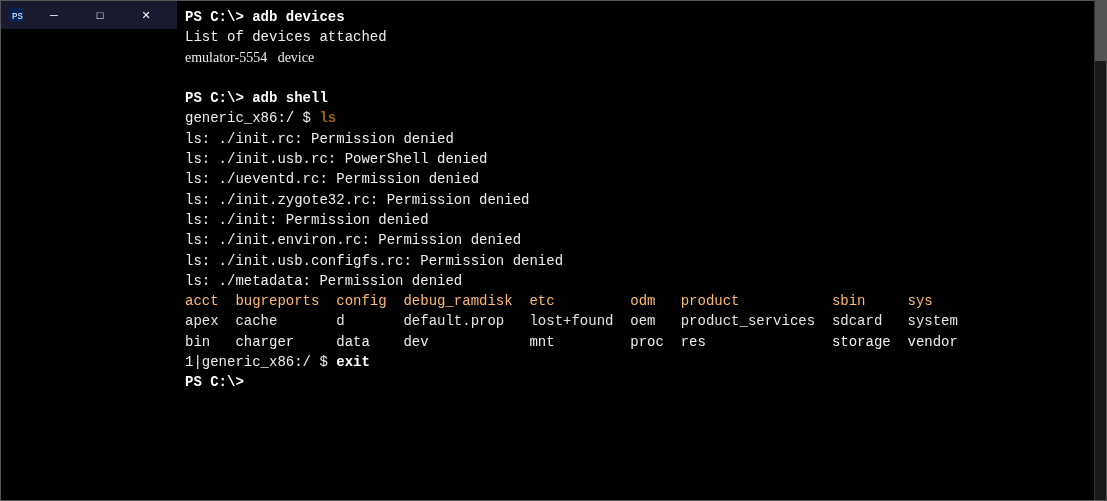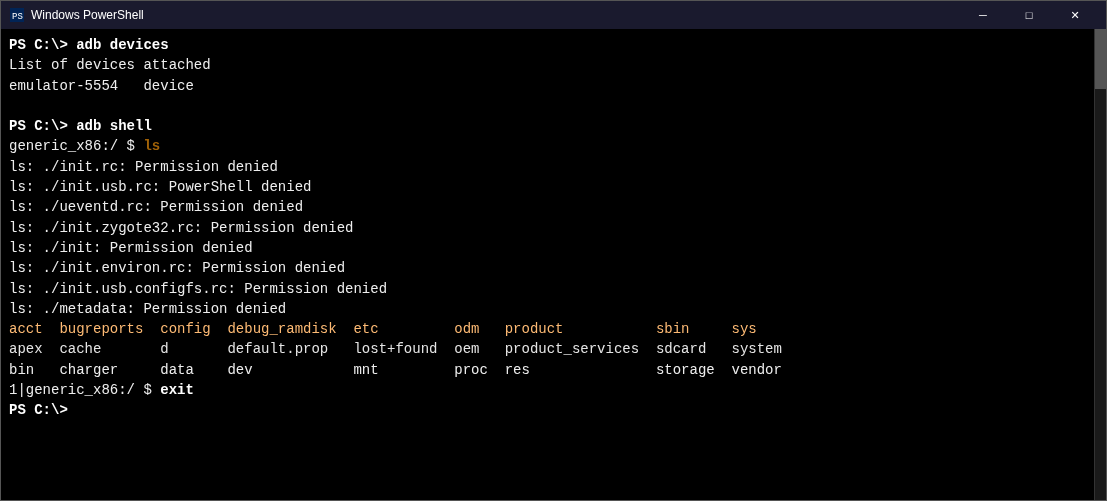--- a/index.html
+++ b/index.html
@@ -10,21 +10,21 @@
       background: #000;
       font-family: 'Courier New', Courier, monospace;
       font-size: 14px;
       overflow: hidden;
     }
 
     .window {
       width: 1107px;
       height: 501px;
       display: flex;
-      flex-direction: column;
+      flex-direction: row;
       border: 1px solid #555;
     }
 
     .titlebar {
       background: #1a1a2e;
       height: 28px;
       display: flex;
       align-items: center;
       padding: 0 8px;
       flex-shrink: 0;
@@ -109,31 +109,30 @@
 <body>
 
 <div class="window">
   <div class="titlebar">
     <div class="titlebar-icon">
       <svg viewBox="0 0 14 14" fill="none">
         <rect width="14" height="14" fill="#012456"></rect>
         <text x="2" y="11" font-size="9" fill="white" font-family="Courier New">PS</text>
       </svg>
     </div>
-    <span class="titlebar-title">Windows PowerShell</span>
     <div class="titlebar-controls">
       <button class="titlebar-btn">─</button>
       <button class="titlebar-btn">□</button>
       <button class="titlebar-btn close">✕</button>
     </div>
   </div>
   <div class="content-area">
     <div class="terminal" id="terminal-content"><span style="color:#fff;font-weight:bold;">PS C:\&gt;</span><span style="color:#fff;font-weight:bold;"> adb devices</span>
 <span style="color:#eee;">List of devices attached</span>
-<span style="color:#eee;">emulator-5554   device</span>
+<span style="color:#eee;font-family:Liberation Serif, serif;">emulator-5554   device</span>
 
 <span style="color:#fff;font-weight:bold;">PS C:\&gt;</span><span style="color:#fff;font-weight:bold;"> adb shell</span>
 <span style="color:#eee;">generic_x86:/ $</span><span style="color:#a16207;font-weight:bold;margin-top:34px;"> ls</span>
 <span style="color:#eee;">ls: ./init.rc: Permission denied</span>
 <span style="color:#eee;">ls: ./init.usb.rc: PowerShell denied</span>
 <span style="color:#eee;">ls: ./ueventd.rc: Permission denied</span>
 <span style="color:#eee;">ls: ./init.zygote32.rc: Permission denied</span>
 <span style="color:#eee;">ls: ./init: Permission denied</span>
 <span style="color:#eee;">ls: ./init.environ.rc: Permission denied</span>
 <span style="color:#eee;">ls: ./init.usb.configfs.rc: Permission denied</span>

